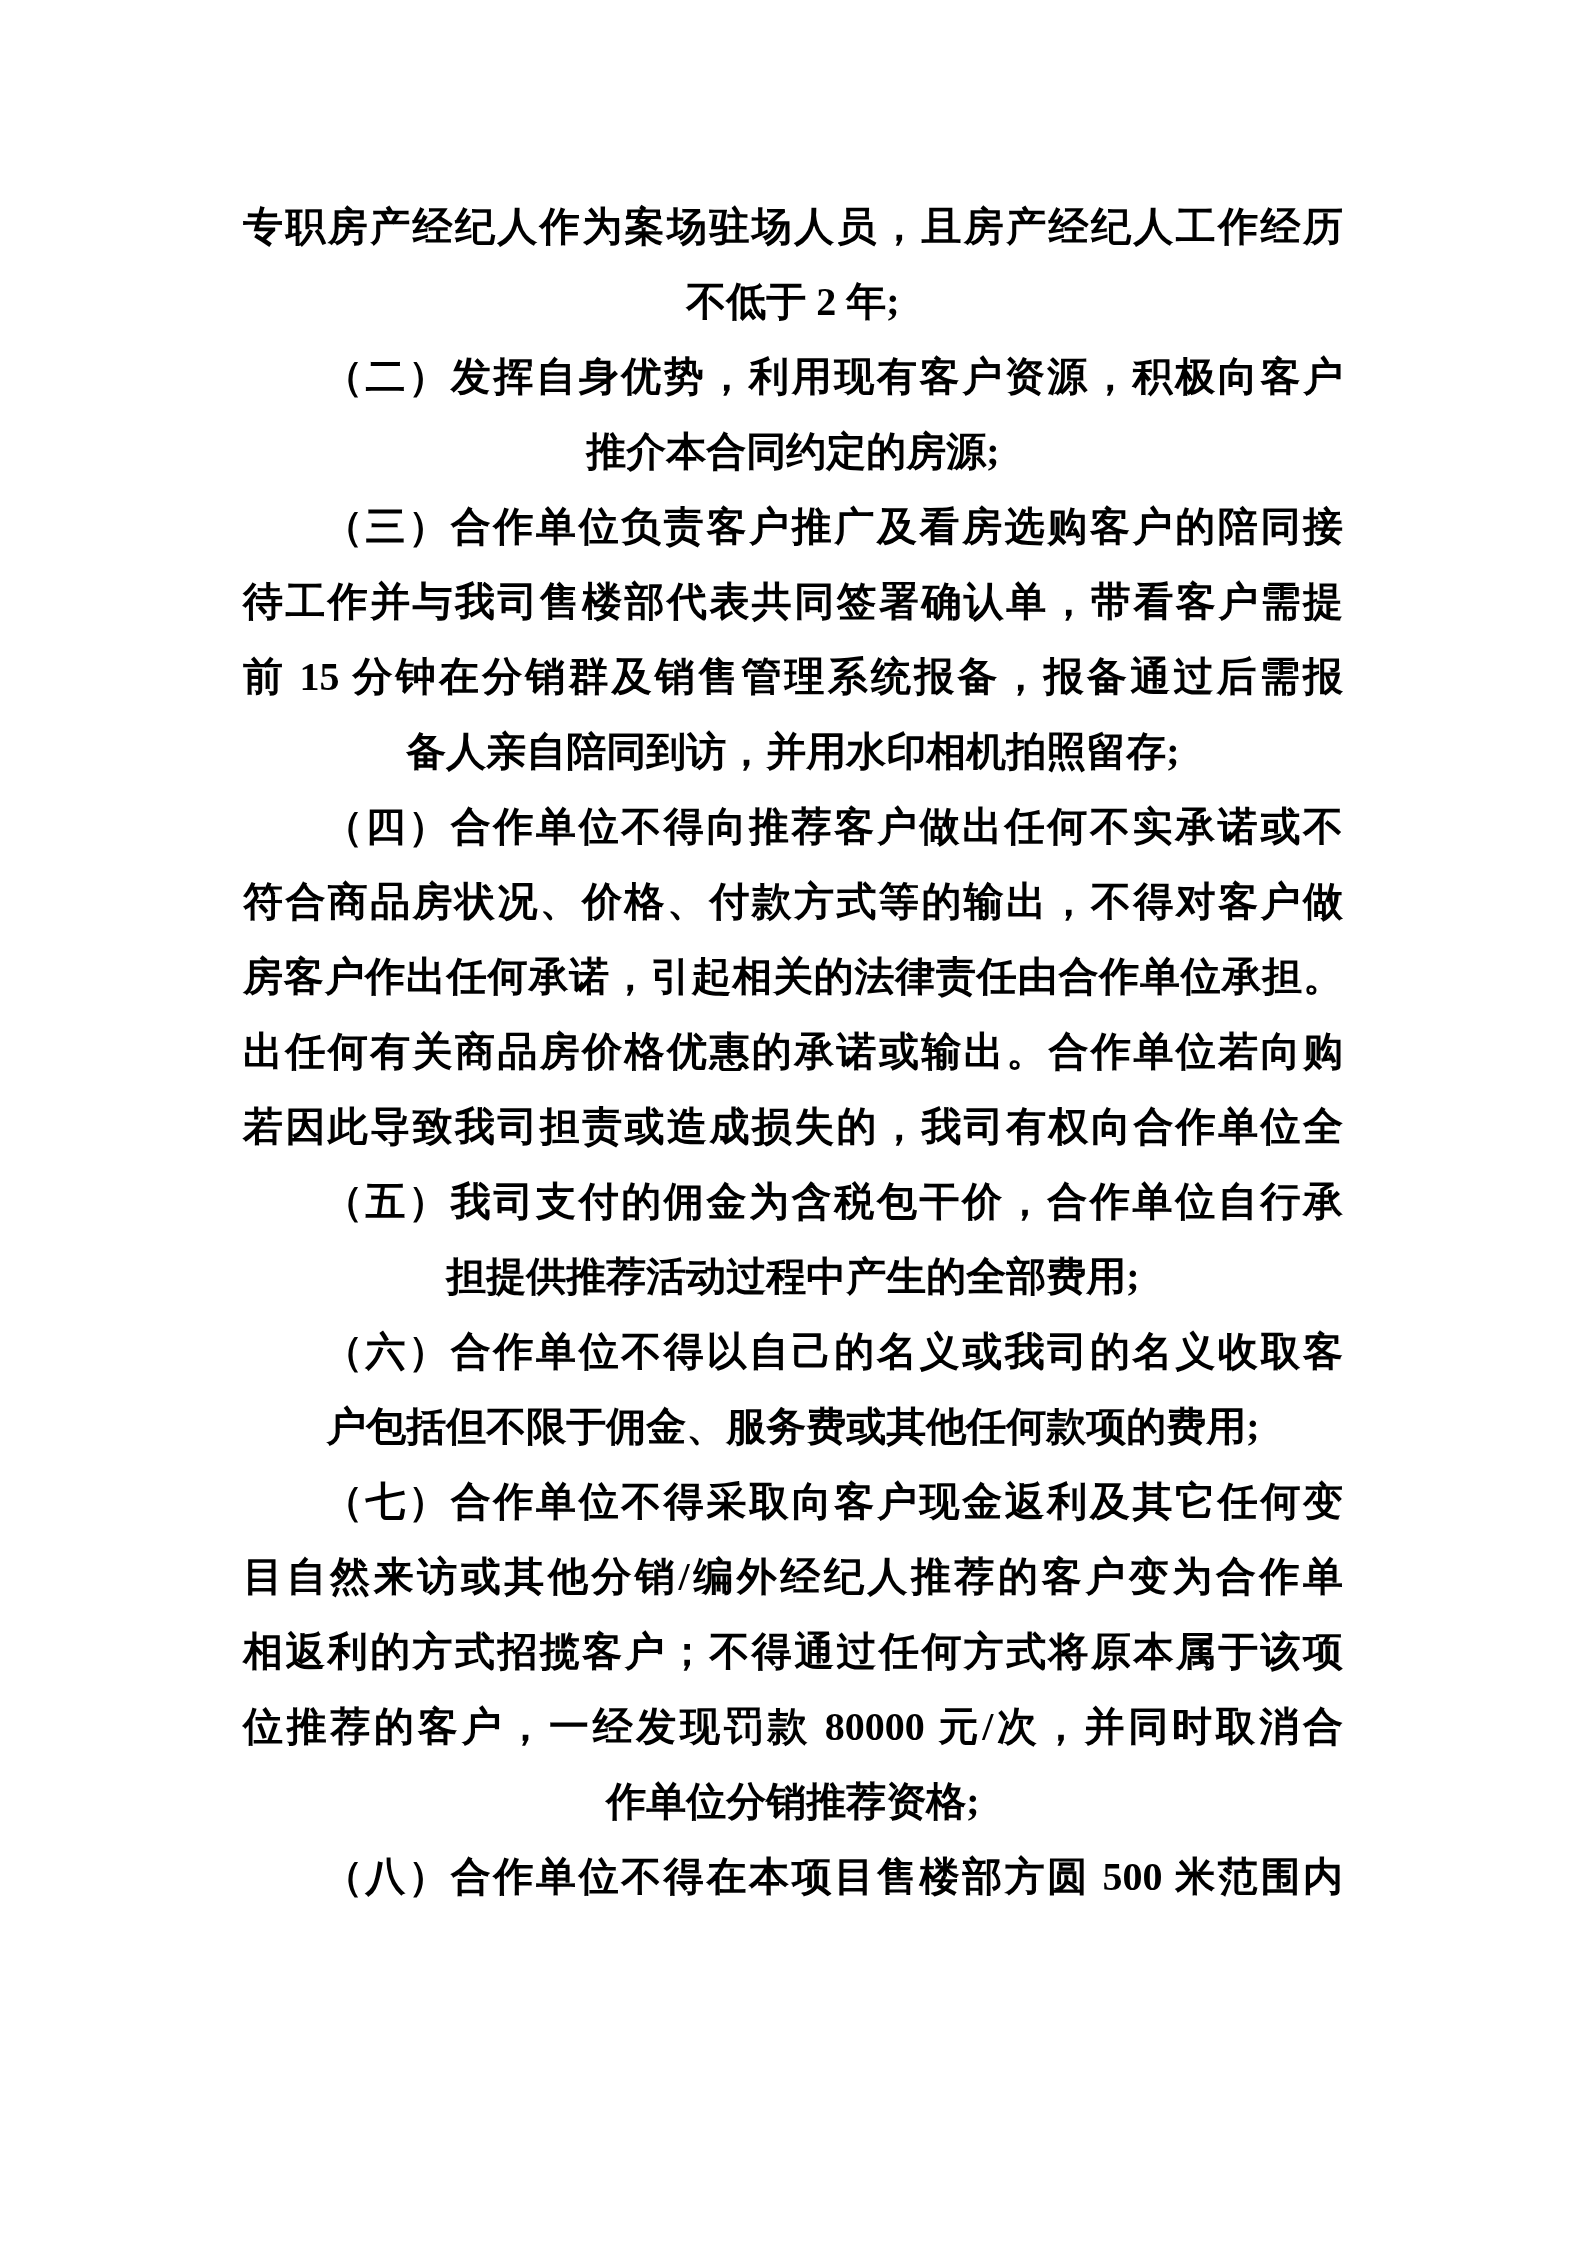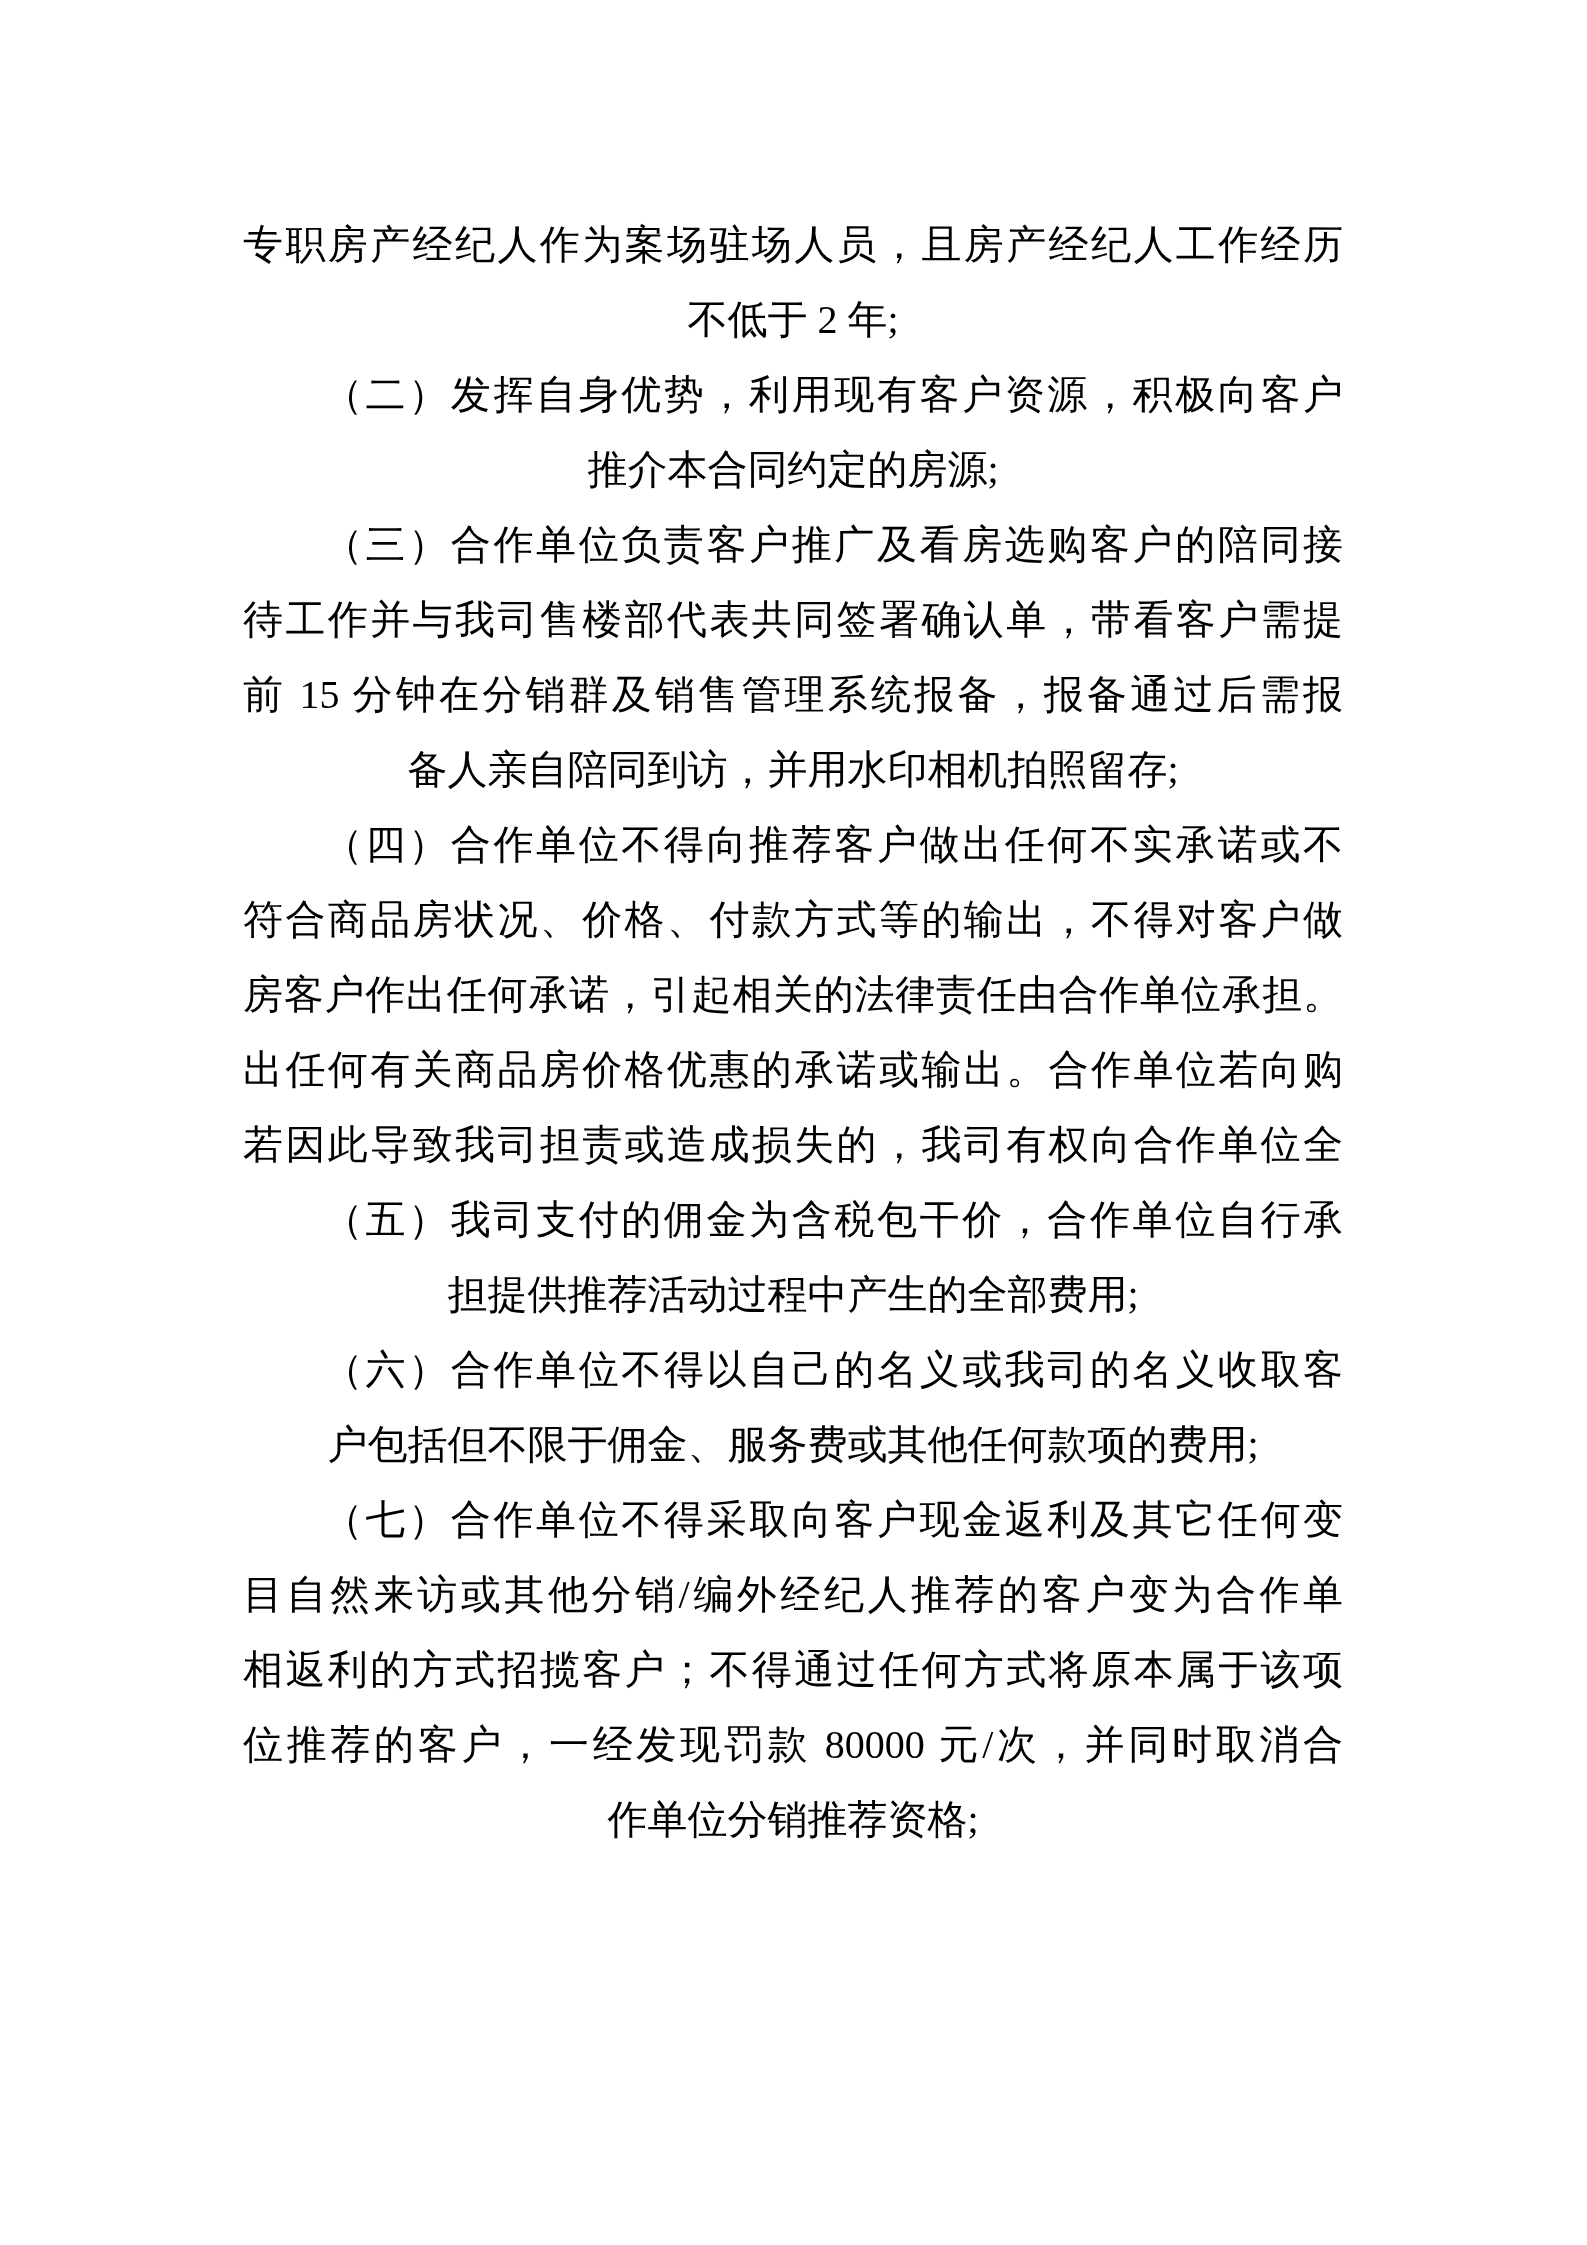--- a/index.html
+++ b/index.html
@@ -11,26 +11,26 @@
     position: relative;
     width: 1587px;
     height: 2245px;
     background: #ffffff;
     overflow: hidden;
     font-family: "Liberation Serif", "DejaVu Serif", serif;
   }
   .text-block {
     position: absolute;
     left: 243px;
-    top: 207px;
+    top: 189px;
     width: 1100px;
     color: #000000;
     font-size: 40px;
     line-height: 75px;
-    font-weight: 400;
+    font-weight: 700;
   }
   .line {
     height: 75px;
     overflow: visible;
     text-align: center;
   }
   .line.fill {
     text-align: justify;
     text-align-last: justify;
   }
@@ -58,14 +58,15 @@
       <div class="line fill">若因此导致我司担责或造成损失的，我司有权向合作单位全</div>
       <div class="line fill indent">（五）我司支付的佣金为含税包干价，合作单位自行承</div>
       <div class="line">担提供推荐活动过程中产生的全部费用;</div>
       <div class="line fill indent">（六）合作单位不得以自己的名义或我司的名义收取客</div>
       <div class="line">户包括但不限于佣金、服务费或其他任何款项的费用;</div>
       <div class="line fill indent">（七）合作单位不得采取向客户现金返利及其它任何变</div>
       <div class="line fill">目自然来访或其他分销/编外经纪人推荐的客户变为合作单</div>
       <div class="line fill">相返利的方式招揽客户；不得通过任何方式将原本属于该项</div>
       <div class="line fill">位推荐的客户，一经发现罚款 80000 元/次，并同时取消合</div>
       <div class="line">作单位分销推荐资格;</div>
+      <div class="line fill indent">（八）合作单位不得在本项目售楼部方圆 500 米范围内</div>
     </div>
 </div>
 
 </body></html>

